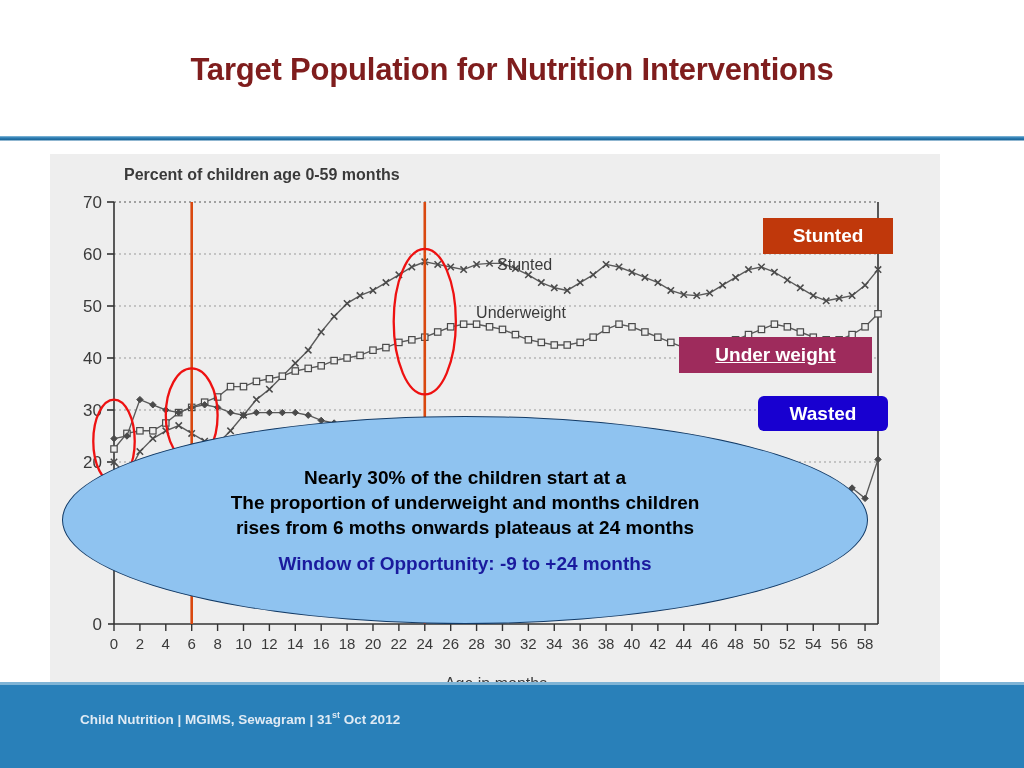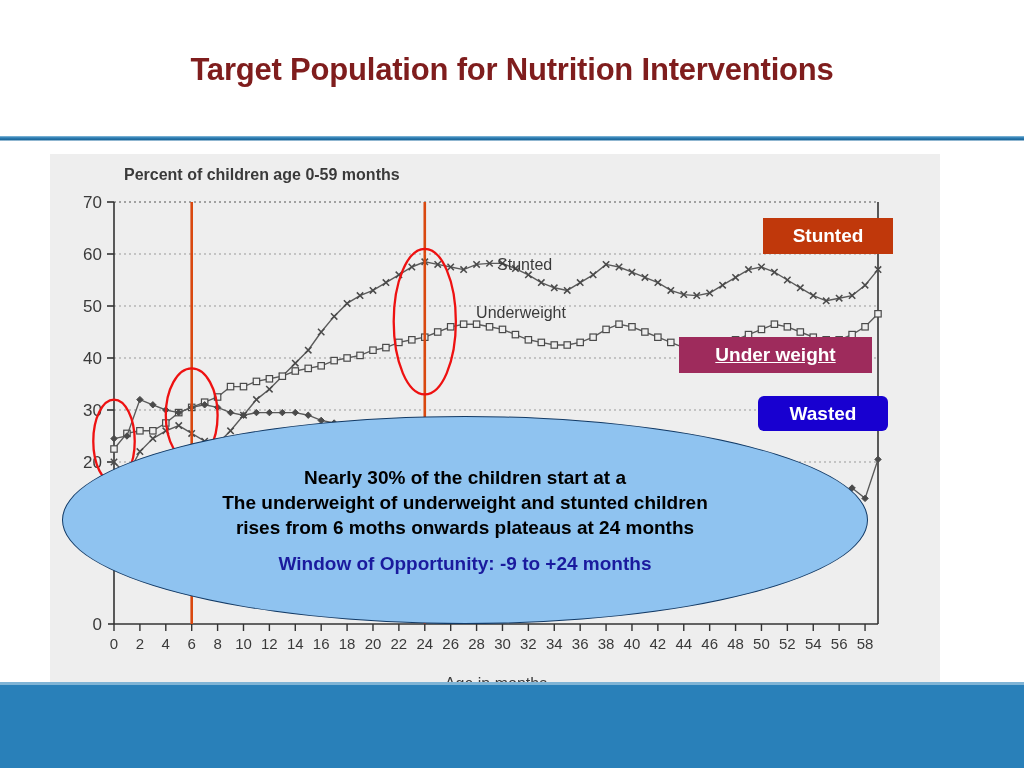--- a/index.html
+++ b/index.html
@@ -396,21 +396,24 @@
   </div>
   <div class="badge badge-underweight" style="background: rgb(158, 43, 92); color: rgb(255, 255, 255); text-decoration: underline;">
     <span>Under weight</span>
   </div>
   <div class="badge badge-wasted" style="background: rgb(24, 0, 208); color: rgb(255, 255, 255);">
     <span>Wasted</span>
   </div>
 
   <div class="callout" style="background: rgb(143, 195, 240); border-color: rgb(18, 58, 102);">
     <div class="ln">Nearly 30% of the children start at a</div>
-    <div class="ln">The underweight of underweight and stunted children</div>
+    <div class="ln">The proportion of underweight and months children</div>
     <div class="ln">rises from 6 moths onwards plateaus at 24 months</div>
     <div class="ln hl" style="color: rgb(26, 26, 158);">Window of Opportunity: -9 to +24 months</div>
   </div>
 
   <div class="footer" style="background: rgb(41, 128, 185);"></div>
   <div class="footer-top-edge"></div>
+  <div class="footer-text">
+    <span>Child Nutrition | MGIMS, Sewagram  | 31</span><sup>st</sup><span> Oct  2012</span>
+  </div>
 
 </div>
 
 </body></html>

